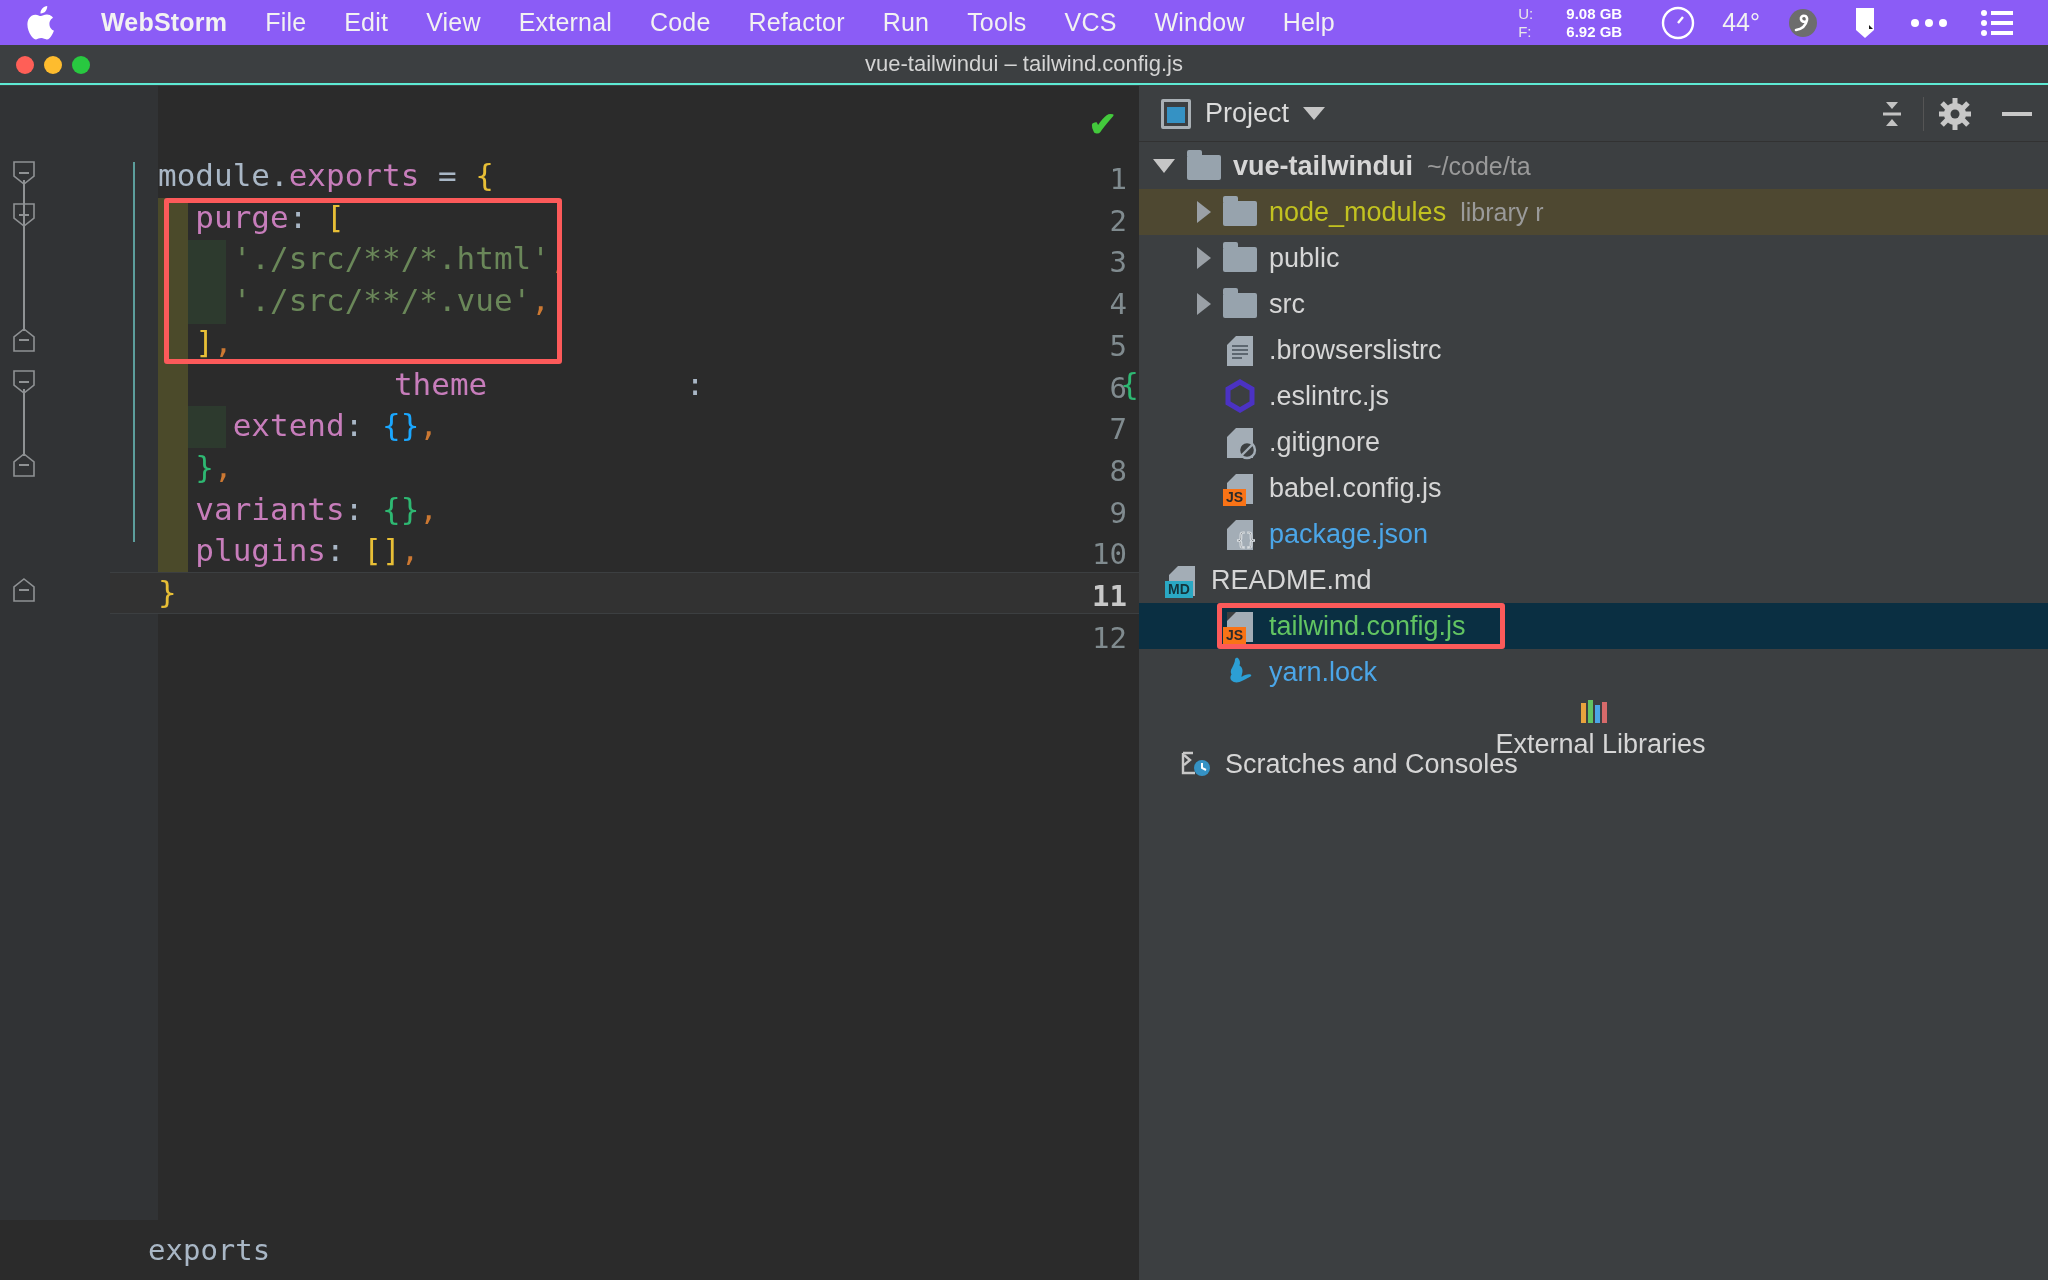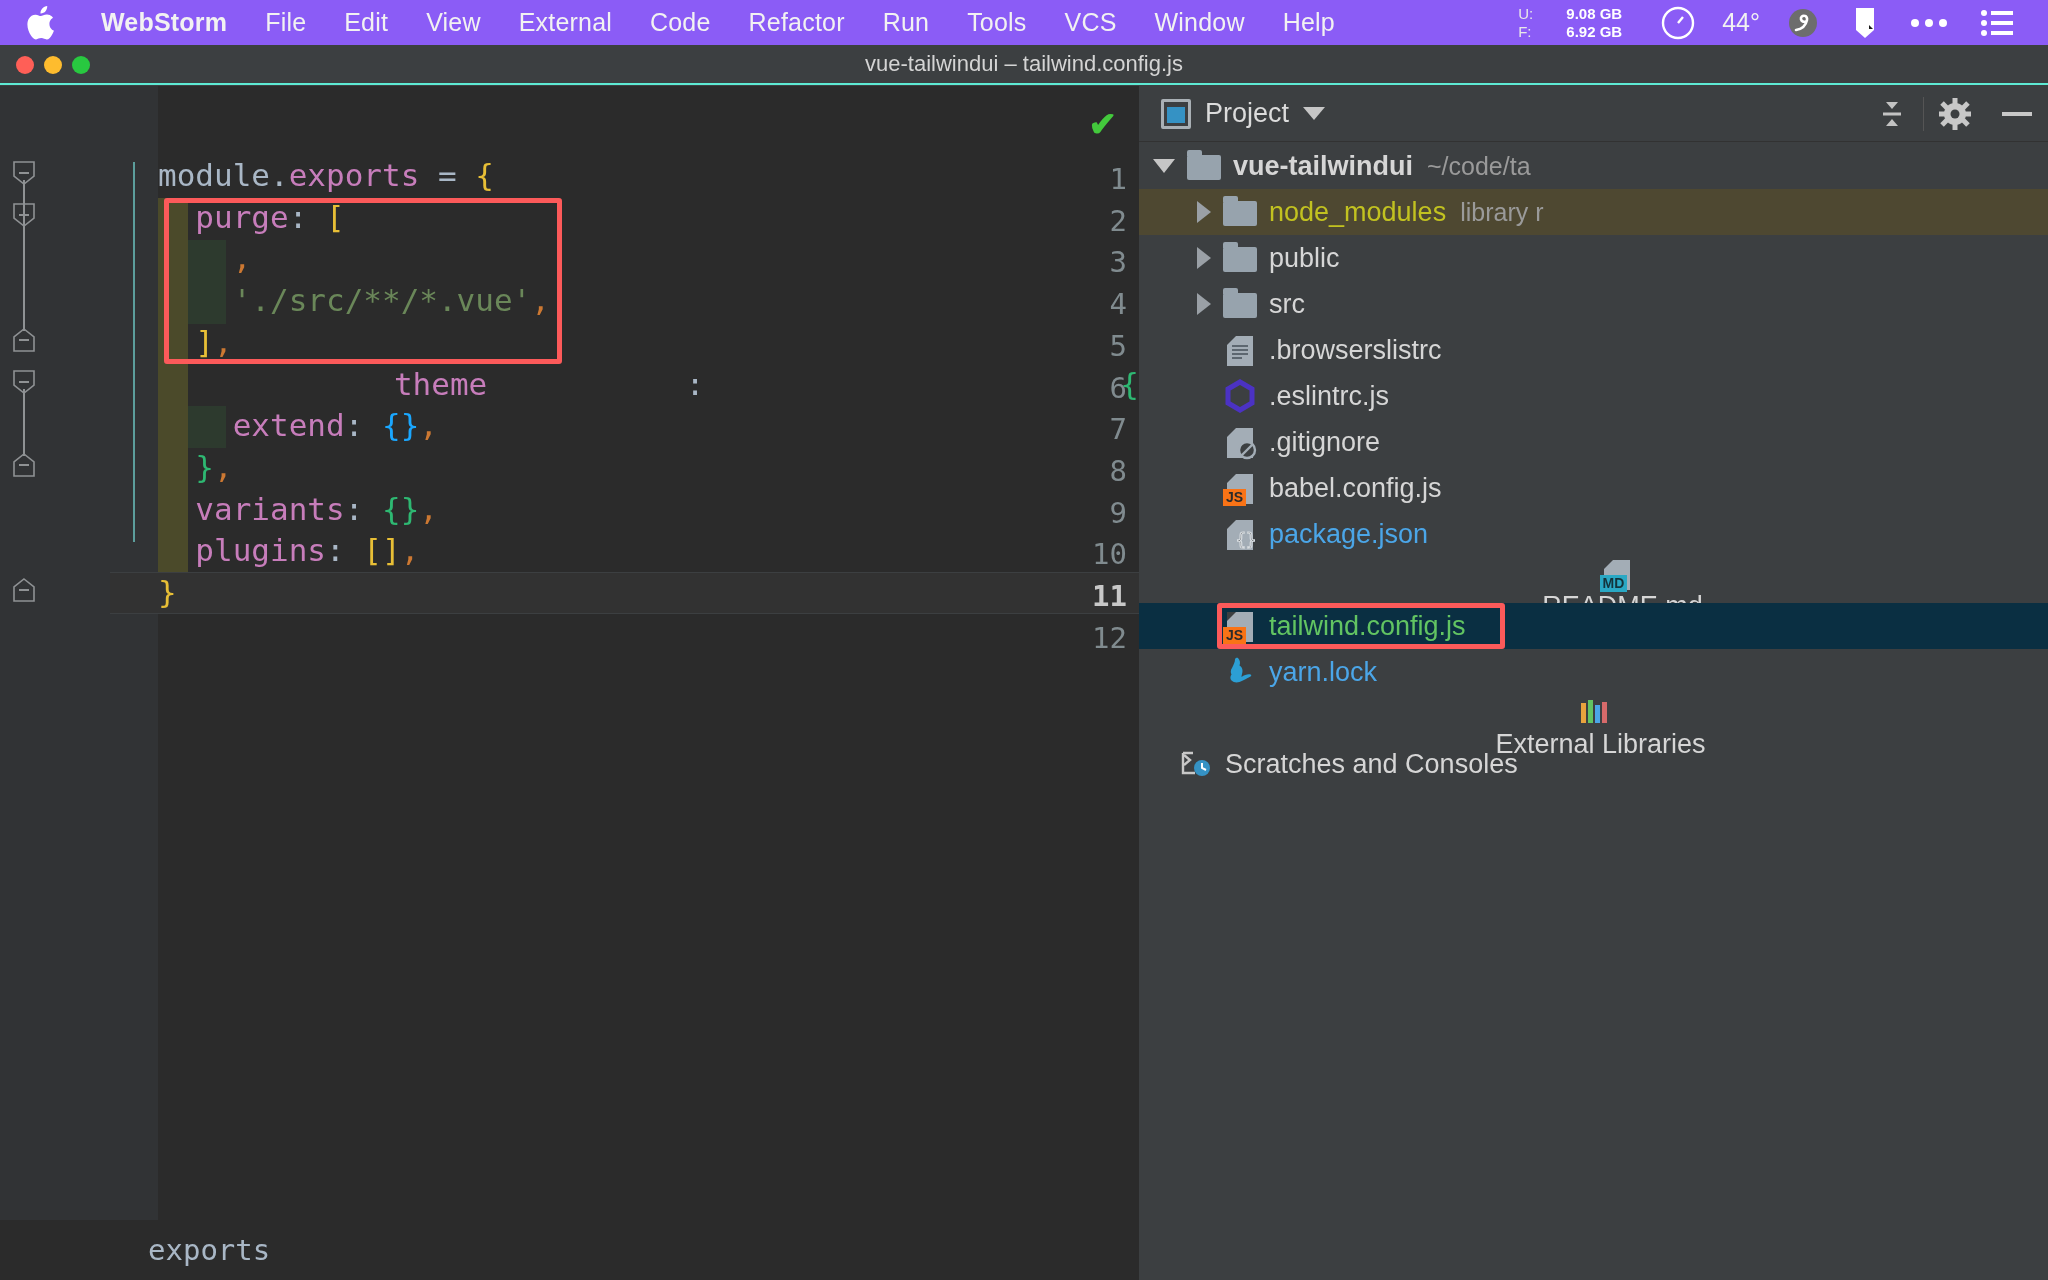--- a/index.html
+++ b/index.html
@@ -286,21 +286,21 @@
               <polygon points="12,2 22,10 22,24 2,24 2,10" fill="none" stroke="#8f9294" stroke-width="1.6"></polygon>
               <rect x="7" y="12" width="10" height="2" fill="#8f9294"></rect>
             </svg>
           </div>
           <div class="fold-line" style="top: 94px; height: 150.8px;"></div>
           <div class="fold-line" style="top: 302.5px; height: 67.4px;"></div>
         </div>
       <div class="code" id="code-lines">
           <div class="ln" style="top: 68px;"><span class="t-def">module</span><span class="t-op">.</span><span class="t-prop">exports</span><span class="t-op"> = </span><span class="br-y">{</span></div>
           <div class="ln" style="top: 109.7px;"><span class="t-op">  </span><span class="t-prop">purge</span><span class="t-colon">:</span><span class="t-op"> </span><span class="br-y">[</span></div>
-          <div class="ln" style="top: 151.4px;"><span class="t-op">    </span><span class="t-comma">,</span></div>
+          <div class="ln" style="top: 151.4px;"><span class="t-op">    </span><span class="t-str">'./src/**/*.html'</span><span class="t-comma">,</span></div>
           <div class="ln" style="top: 193.1px;"><span class="t-op">    </span><span class="t-str">'./src/**/*.vue'</span><span class="t-comma">,</span></div>
           <div class="ln" style="top: 234.8px;"><span class="t-op">  </span><span class="br-y">]</span><span class="t-comma">,</span></div>
           <div class="ln" style="top: 276.5px; justify-content: space-between;"><span class="t-op">  </span><span class="t-prop">theme</span><span class="t-colon">:</span><span class="t-op"> </span><span class="br-g">{</span></div>
           <div class="ln" style="top: 318.2px;"><span class="t-op">    </span><span class="t-prop">extend</span><span class="t-colon">:</span><span class="t-op"> </span><span class="br-b">{}</span><span class="t-comma">,</span></div>
           <div class="ln" style="top: 359.9px;"><span class="t-op">  </span><span class="br-g">}</span><span class="t-comma">,</span></div>
           <div class="ln" style="top: 401.6px;"><span class="t-op">  </span><span class="t-prop">variants</span><span class="t-colon">:</span><span class="t-op"> </span><span class="br-g">{}</span><span class="t-comma">,</span></div>
           <div class="ln" style="top: 443.3px;"><span class="t-op">  </span><span class="t-prop">plugins</span><span class="t-colon">:</span><span class="t-op"> </span><span class="br-y">[]</span><span class="t-comma">,</span></div>
           <div class="ln" style="top: 485px;"><span class="br-y">}</span></div>
           <div class="ln" style="top: 526.7px;"></div>
         </div>
@@ -425,21 +425,21 @@
           <div class="row blue" style="padding-left: 58px;">
             <span class="arrow none"></span>
             <span class="ficon">
               <div class="fileg"></div>
               <svg style="position:absolute;left:11px;top:11px" width="24" height="24" viewBox="0 0 24 24">
                 <text x="12" y="18" font-size="17" font-family="DejaVu Sans Mono, monospace" fill="#3c3f41" stroke="#d8dde1" stroke-width="1.2" text-anchor="middle">{}</text>
               </svg>
             </span>
             <span class="label blue">package.json</span>
           </div>
-          <div class="row" style="padding-left: 58px; flex-direction: column;">
+          <div class="row" style="">
             <span class="arrow none"></span>
             <span class="ficon">
               <div class="fileg"></div>
               <span class="badge md">MD</span>
             </span>
             <span class="label">README.md</span>
           </div>
           <div class="row selected" style="padding-left: 58px;">
             <span class="arrow none"></span>
             <span class="ficon">

